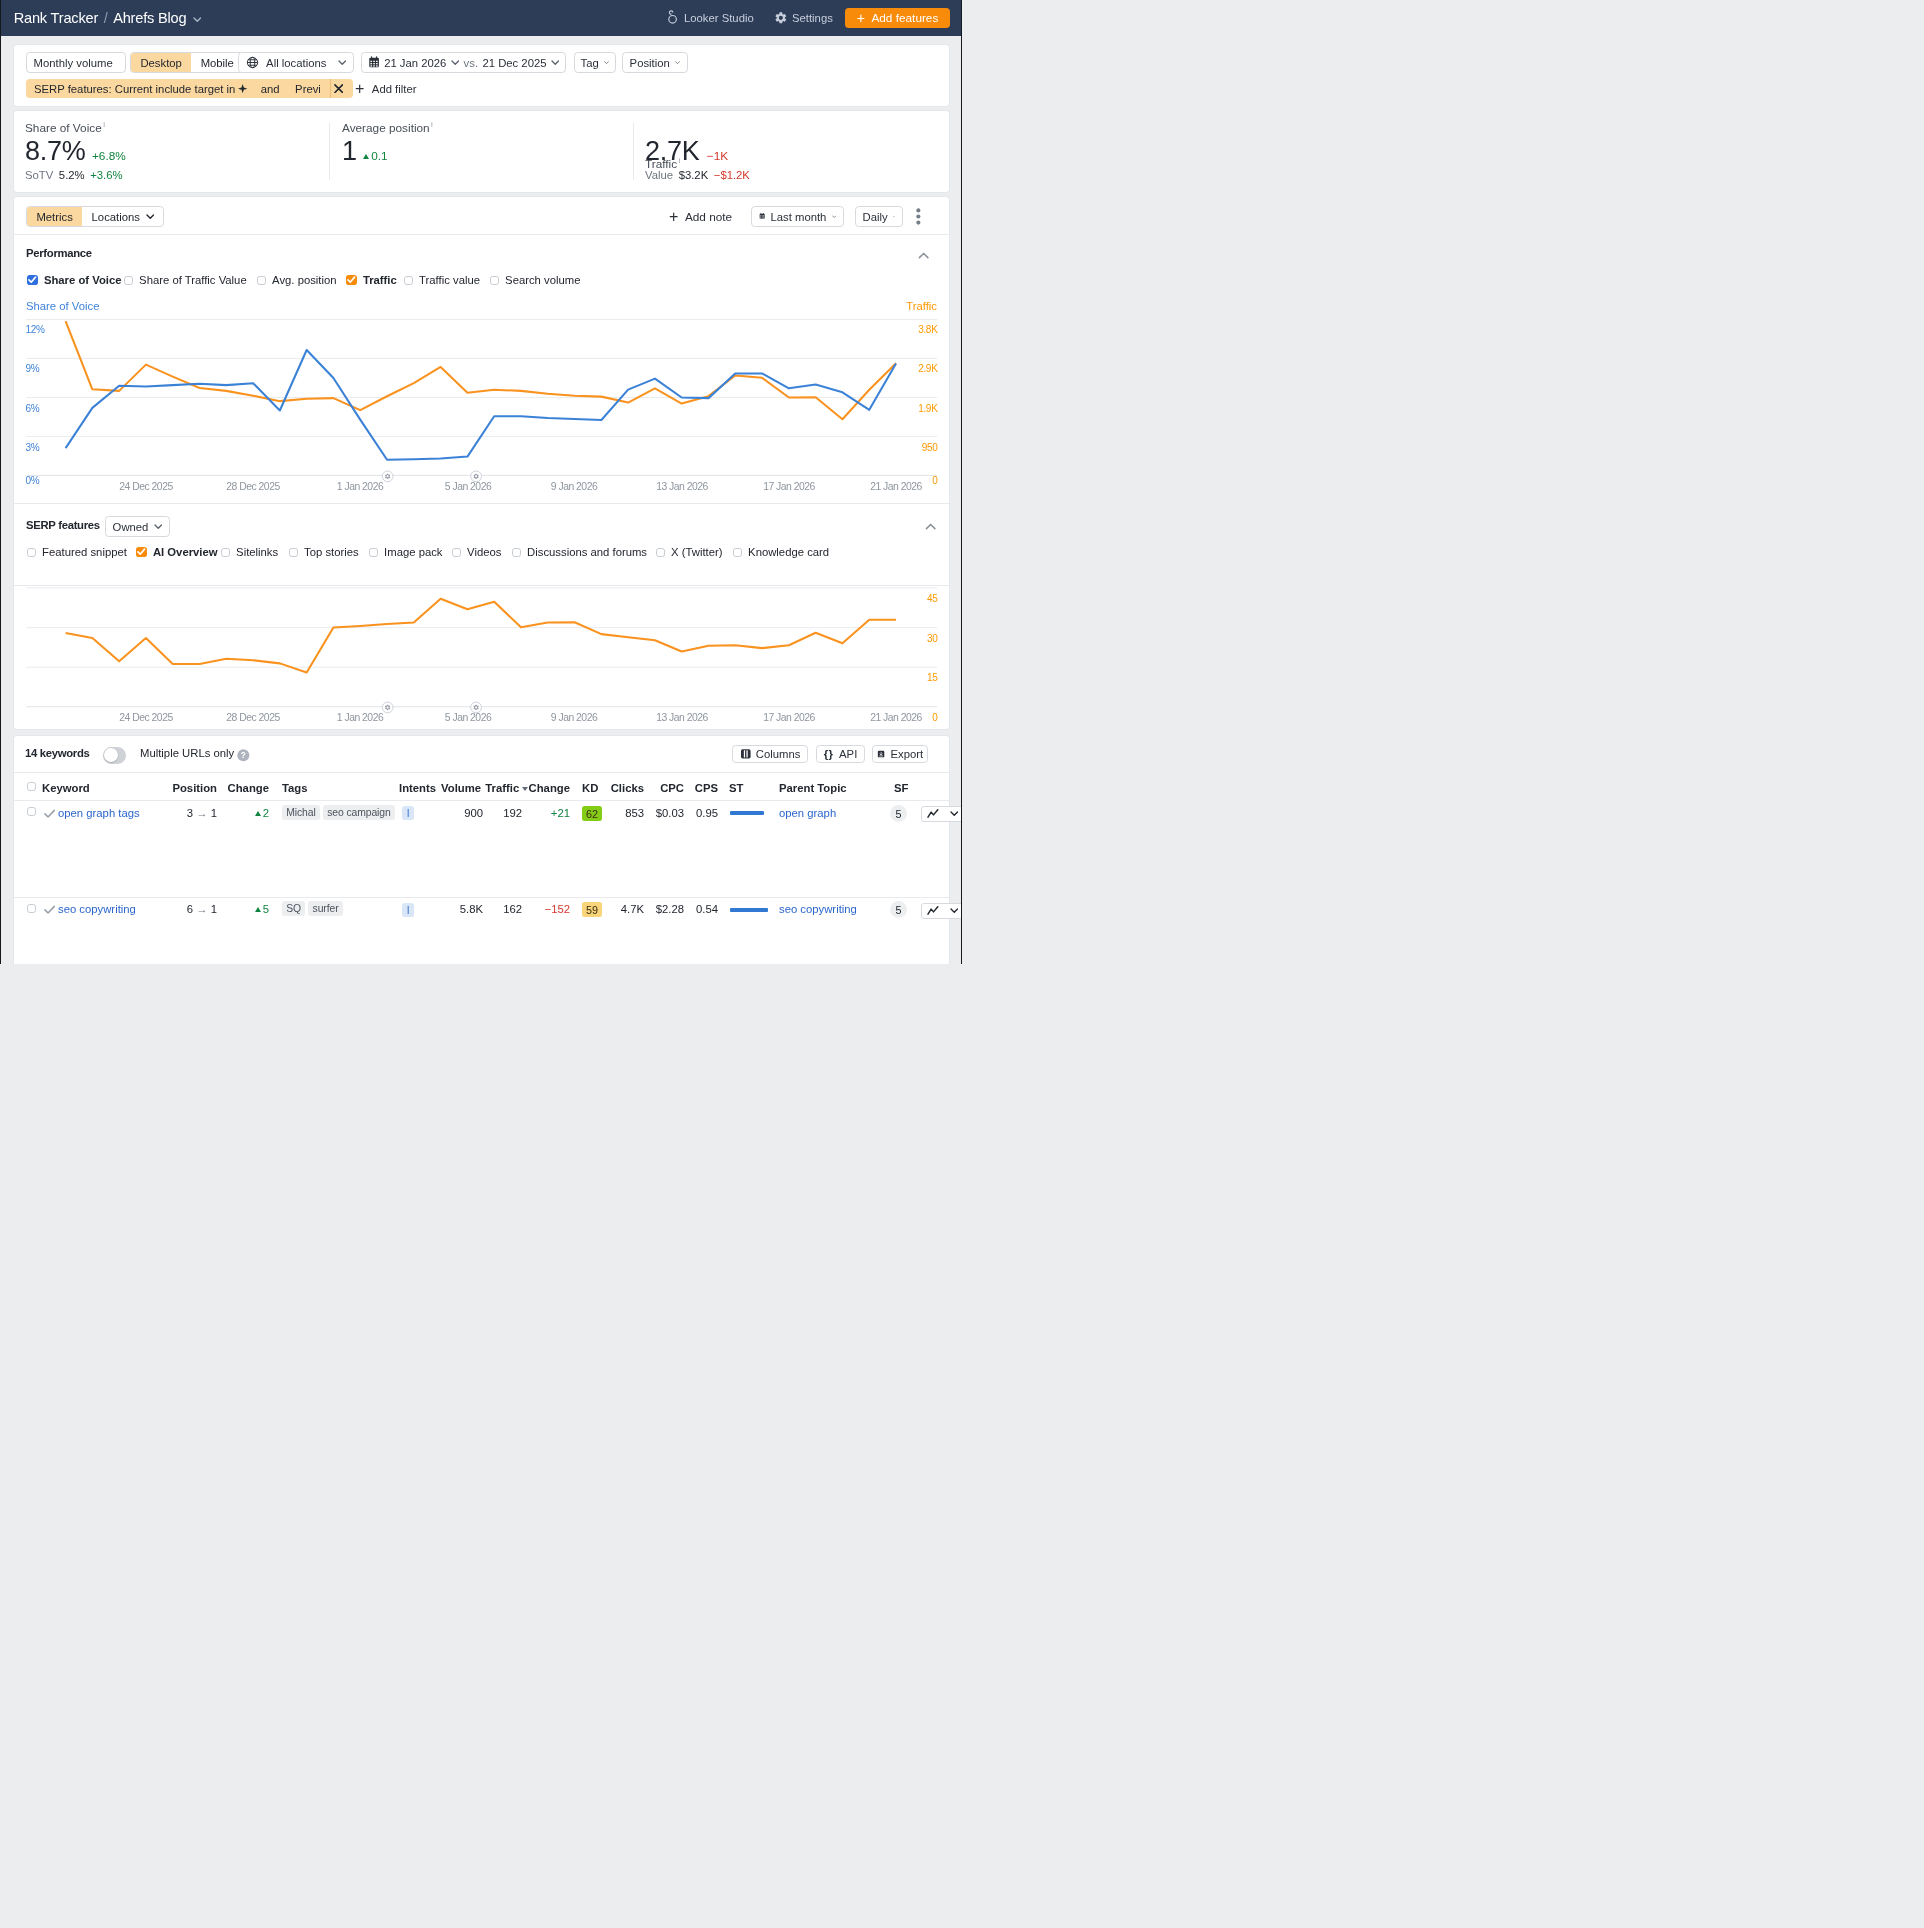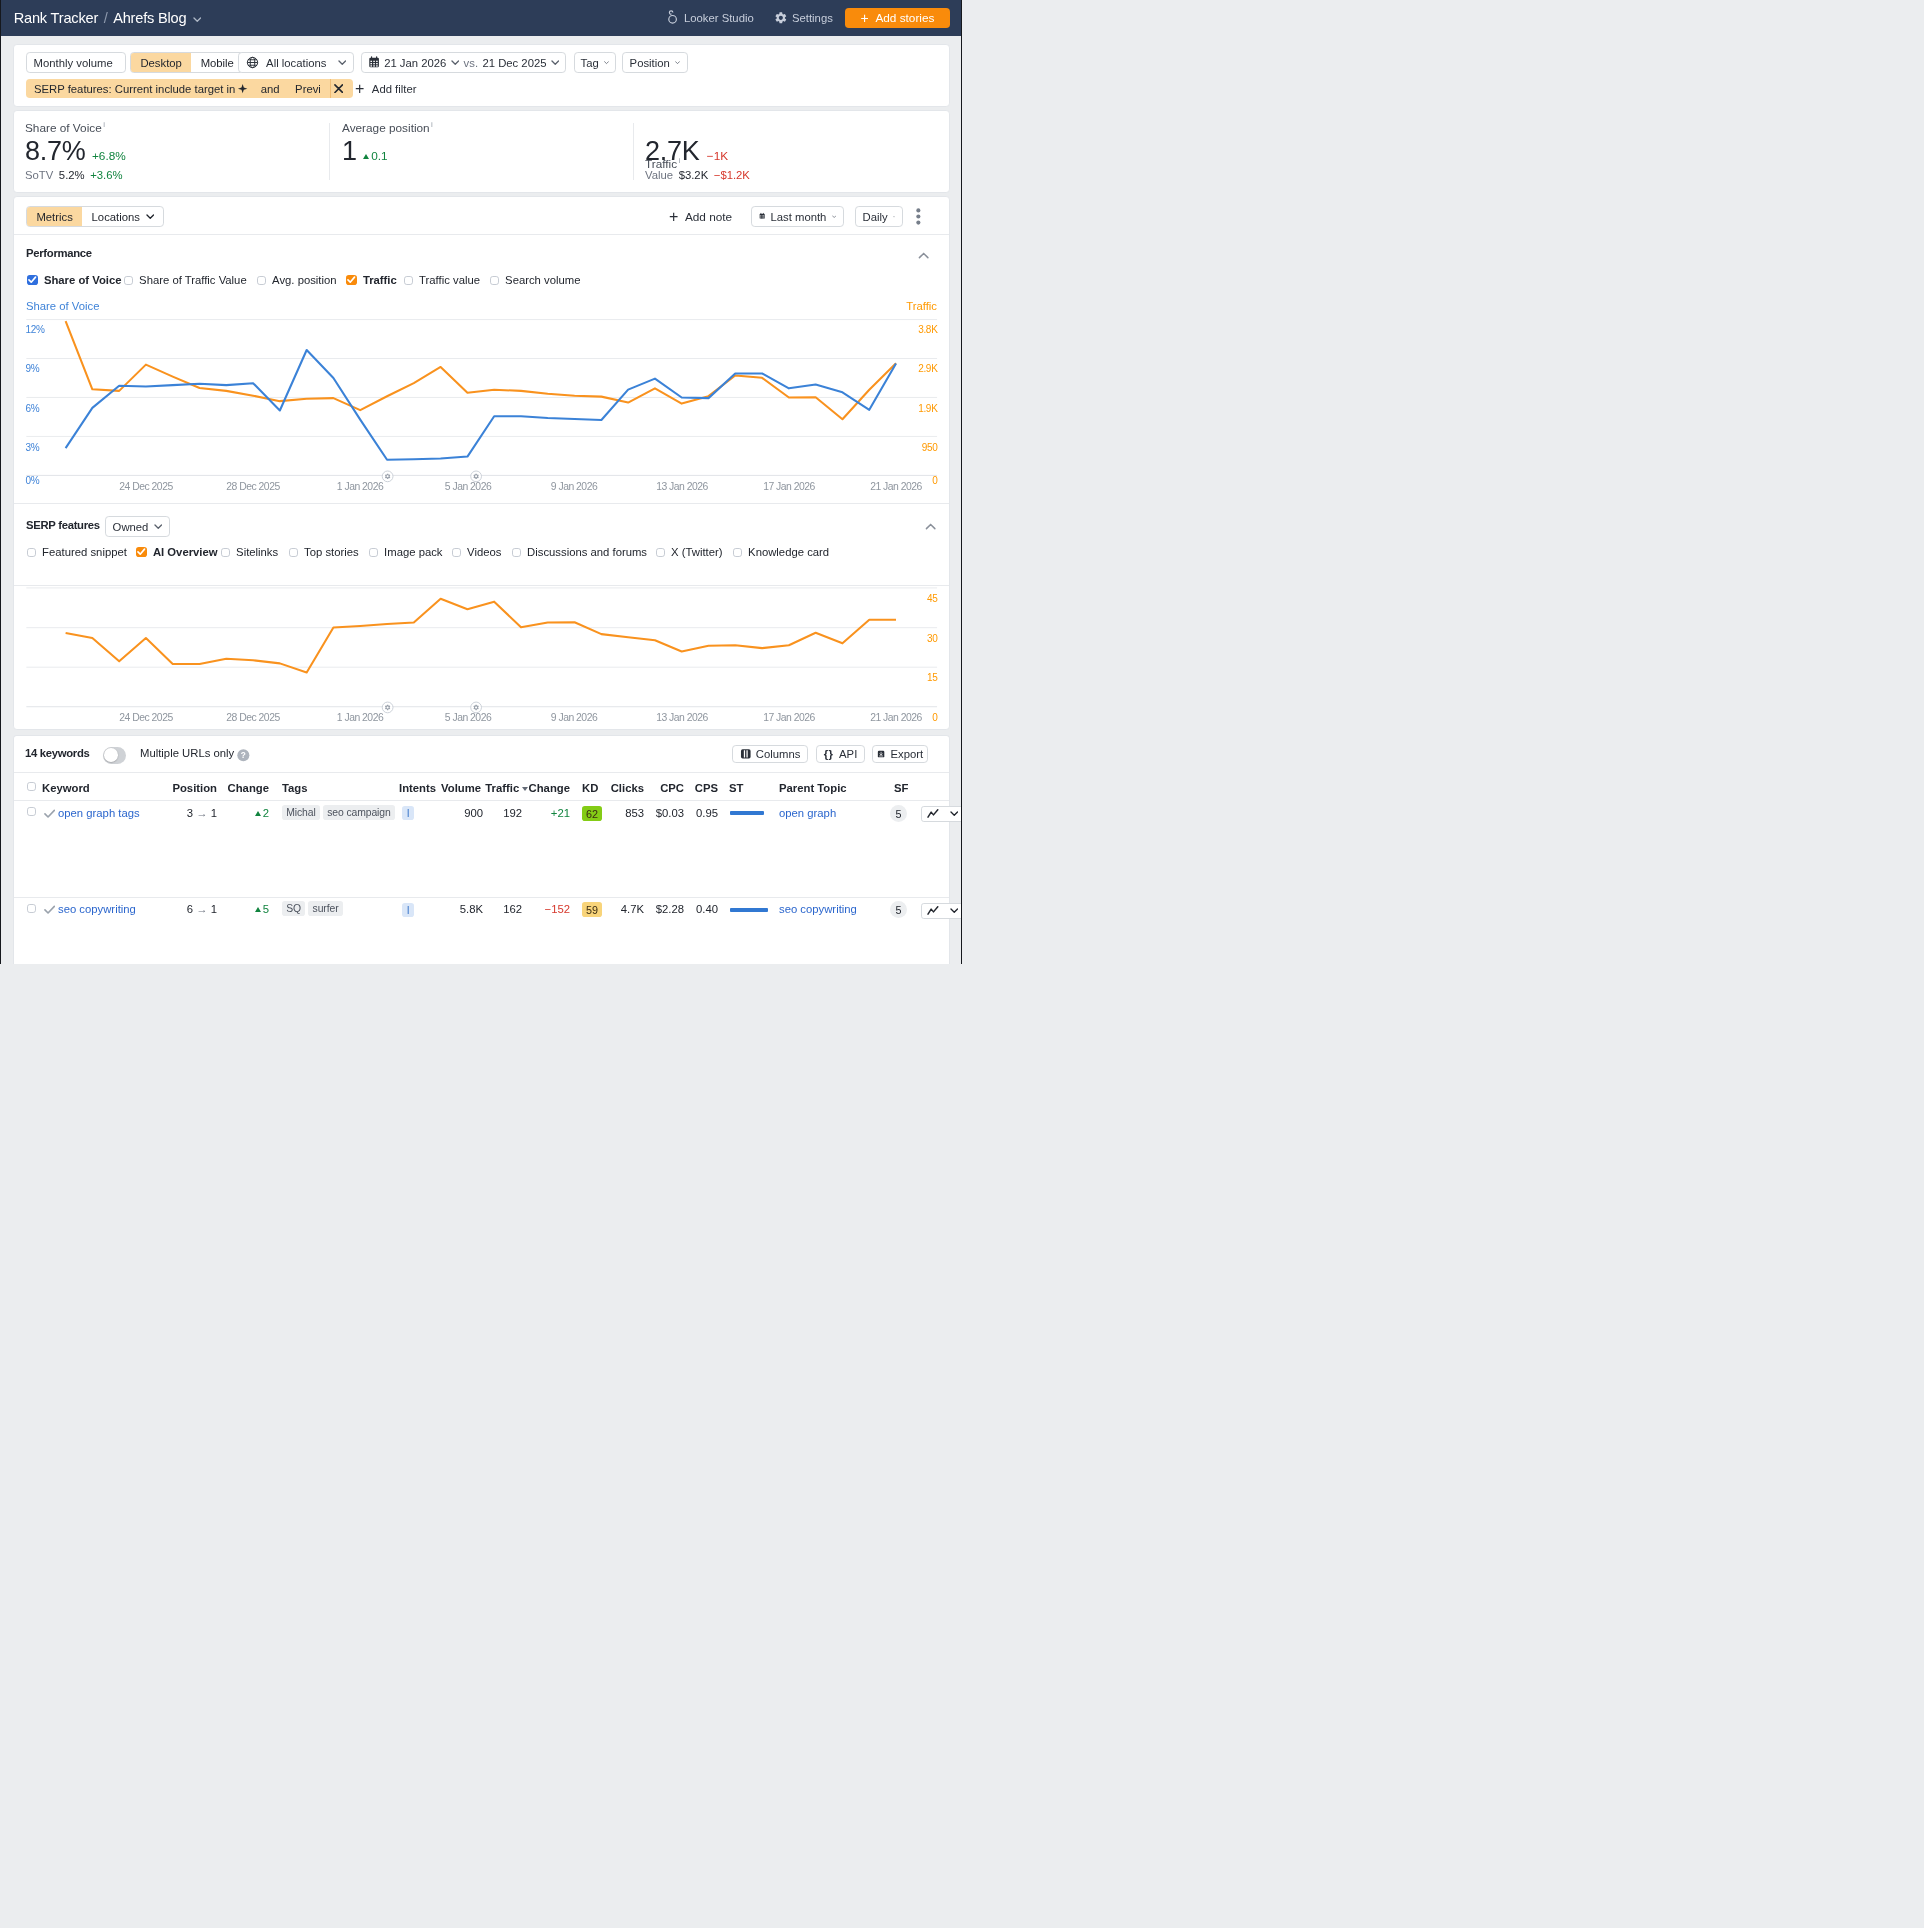--- a/index.html
+++ b/index.html
@@ -63,21 +63,21 @@
           <path d="M10.5 6.5a3 3 0 1 1 3-3"></path>
           <circle cx="11.2" cy="5.8" r="0.8" fill="#c7cedb" stroke="none"></circle>
         </svg></div>
     <div class="abs" style="left:684px;top:11.8px;color:#c7cedb;font-size:11.3px;">Looker Studio</div>
     <div class="abs" style="left:774px;top:10.8px;"><svg width="13.7" height="13.7" viewBox="0 0 24 24" fill="#c7cedb">
           <path d="M19.14 12.94c.04-.3.06-.61.06-.94s-.02-.64-.07-.94l2.03-1.58a.49.49 0 0 0 .12-.61l-1.92-3.32a.488.488 0 0 0-.59-.22l-2.39.96c-.5-.38-1.03-.7-1.62-.94l-.36-2.54a.484.484 0 0 0-.48-.41h-3.84c-.24 0-.43.17-.47.41l-.36 2.54c-.59.24-1.13.57-1.62.94l-2.39-.96c-.22-.08-.47 0-.59.22L2.74 8.87c-.12.21-.08.47.12.61l2.03 1.58c-.05.3-.09.63-.09.94s.02.64.07.94l-2.03 1.58a.49.49 0 0 0-.12.61l1.92 3.32c.12.22.37.29.59.22l2.39-.96c.5.38 1.03.7 1.62.94l.36 2.54c.05.24.24.41.48.41h3.84c.24 0 .44-.17.47-.41l.36-2.54c.59-.24 1.13-.56 1.62-.94l2.39.96c.22.08.47 0 .59-.22l1.92-3.32c.12-.22.07-.47-.12-.61l-2.01-1.58zM12 15.6c-1.98 0-3.6-1.62-3.6-3.6s1.62-3.6 3.6-3.6 3.6 1.62 3.6 3.6-1.62 3.6-3.6 3.6z"></path>
         </svg></div>
     <div class="abs" style="left:792px;top:11.8px;color:#c7cedb;font-size:11.3px;">Settings</div>
     <div class="addkw abs" style="left:845px;top:8px;">
         <span class="plus">+</span>
-        <span>Add stories</span>
+        <span>Add features</span>
       </div>
   </div>
   <div class="cardbg" style="top:44px;height:63px;"></div>
   <div class="cardbg" style="top:110px;height:83px;"></div>
   <div class="cardbg" style="top:196px;height:534px;"></div>
   <div class="cardbg" style="top:735px;height:229px;border-bottom:none;border-radius:3.8px 3.8px 0 0;"></div>
 
   <div class="btn" style="left:26px;top:52px;width:100px;justify-content:space-between;">Monthly volume <svg class="chev" width="8.5" height="5.6" viewBox="0 0 9 6">
         <path d="M1 1l3.5 3.5L8 1" fill="none" stroke="currentColor" stroke-width="1.4" stroke-linecap="round" stroke-linejoin="round"></path>
       </svg></div>
@@ -393,21 +393,21 @@
   <div class="cell rnum" style="left:153px;top:903px;width:64px;">6 <span class="gray">→</span> 1</div>
   <div class="cell rnum green" style="left:203px;top:903px;width:66px;"><span class="updot"></span>5</div>
   <div class="cell" style="left:282px;top:902px;"><span class="pill">SQ</span> <span class="pill">surfer</span></div>
   <div class="intent" style="left:402px;top:903px;">I</div>
   <div class="cell rnum" style="left:417px;top:903px;width:66px;">5.8K</div>
   <div class="cell rnum" style="left:456px;top:903px;width:66px;">162</div>
   <div class="cell rnum red" style="left:504px;top:903px;width:66px;">−152</div>
   <div class="kd" style="left:582px;top:902px;background:#f8d47a;">59</div>
   <div class="cell rnum" style="left:578px;top:903px;width:66px;">4.7K</div>
   <div class="cell rnum" style="left:618px;top:903px;width:66px;">$2.28</div>
-  <div class="cell rnum" style="left:652px;top:903px;width:66px;">0.40</div>
+  <div class="cell rnum" style="left:652px;top:903px;width:66px;">0.54</div>
   <div class="stbar" style="left:730px;top:908px;width:38px;"></div>
   <div class="cell link" style="left:779px;top:903px;">seo copywriting</div>
   <div class="sf" style="left:890px;top:901px;">5</div>
   <div class="sparkbox" style="left:921px;top:903px;">
       <svg width="12.2" height="9.4" viewBox="0 0 15 12">
         <path d="M1 10.5L5 4l3 3.5L13.5 1" fill="none" stroke="#23272e" stroke-width="1.9" stroke-linejoin="round" stroke-linecap="round"></path>
       </svg>
       <svg class="chev" width="8.5" height="5.6" viewBox="0 0 9 6">
         <path d="M1 1l3.5 3.5L8 1" fill="none" stroke="currentColor" stroke-width="1.4" stroke-linecap="round" stroke-linejoin="round"></path>
       </svg>

